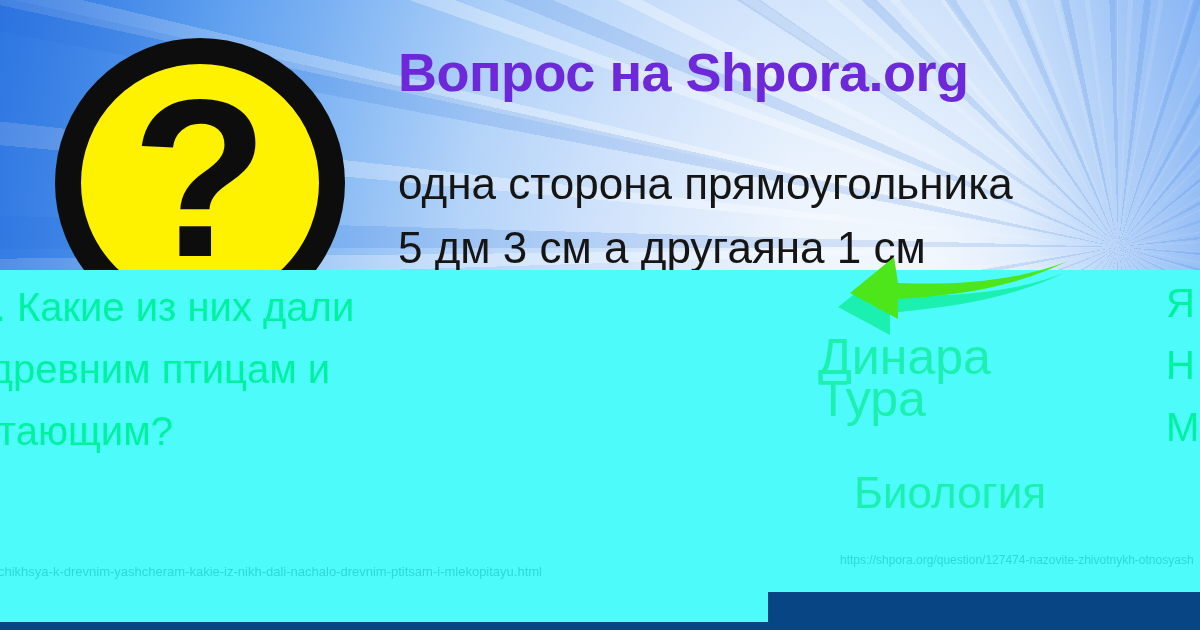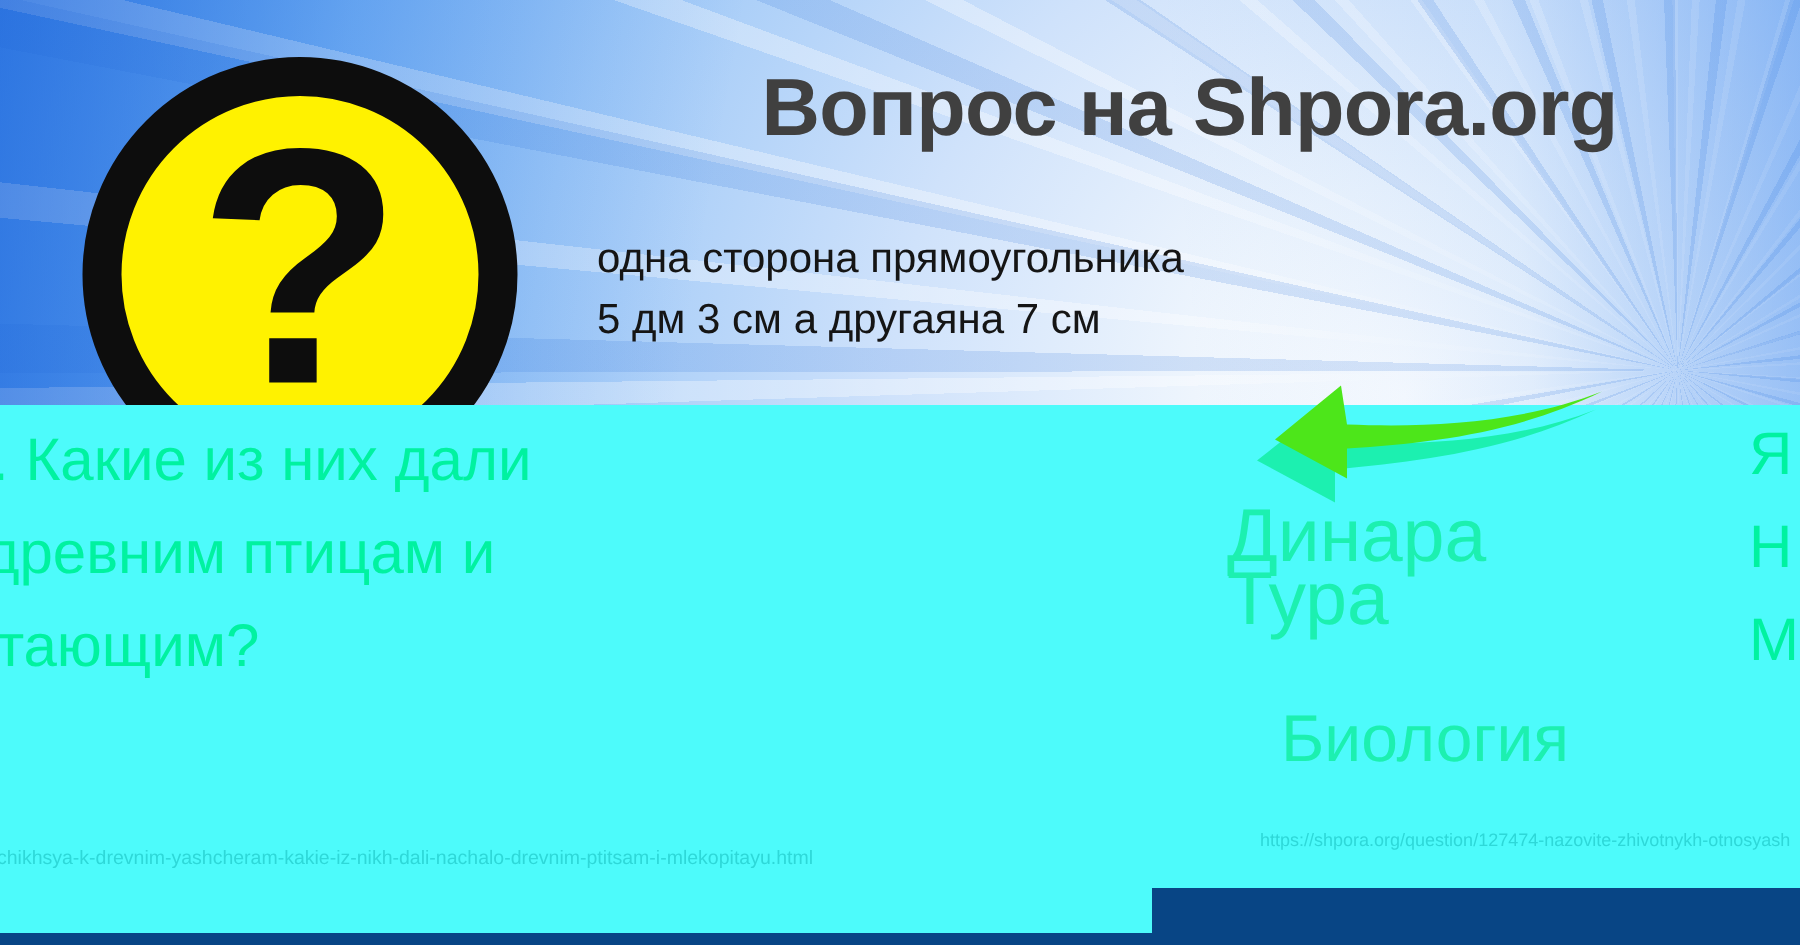--- a/index.html
+++ b/index.html
@@ -83,32 +83,31 @@
   }
 
   
   .headline {
     position: absolute;
     left: 398px;
     top: 44px;
     width: 790px;
     font-size: 54px;
     font-weight: bold;
-    color: #404040;
+    color: #6d28d9;
     letter-spacing: -0.5px;
     line-height: 1.05;
     z-index: 4;
-    text-align: center;
   }
   .qtext {
     position: absolute;
     left: 398px;
     top: 152px;
     width: 800px;
-    font-size: 28px;
+    font-size: 44px;
     font-weight: normal;
     color: #151515;
     line-height: 1.45;
     z-index: 4;
   }
 
   
   .overlay {
     position: absolute;
     left: 0;
@@ -240,21 +239,21 @@
   <div class="bg-rightdark"></div>
 
   <div class="qmark">
     <span>?</span>
   </div>
 
   <div class="headline">Вопрос на Shpora.org</div>
 
   <div class="qtext">
     <div>одна сторона прямоугольника</div>
-    <div>5 дм 3 см а другаяна 7 см</div>
+    <div>5 дм 3 см а другаяна 1 см</div>
   </div>
 
   <div class="navybar"></div>
 
   <div class="overlay"></div>
   <div class="overlay-bottomstub"></div>
   <div class="navybar-right"></div>
 
   <div class="ov-qtext">щерам. Какие из них дали
 ачало древним птицам и

